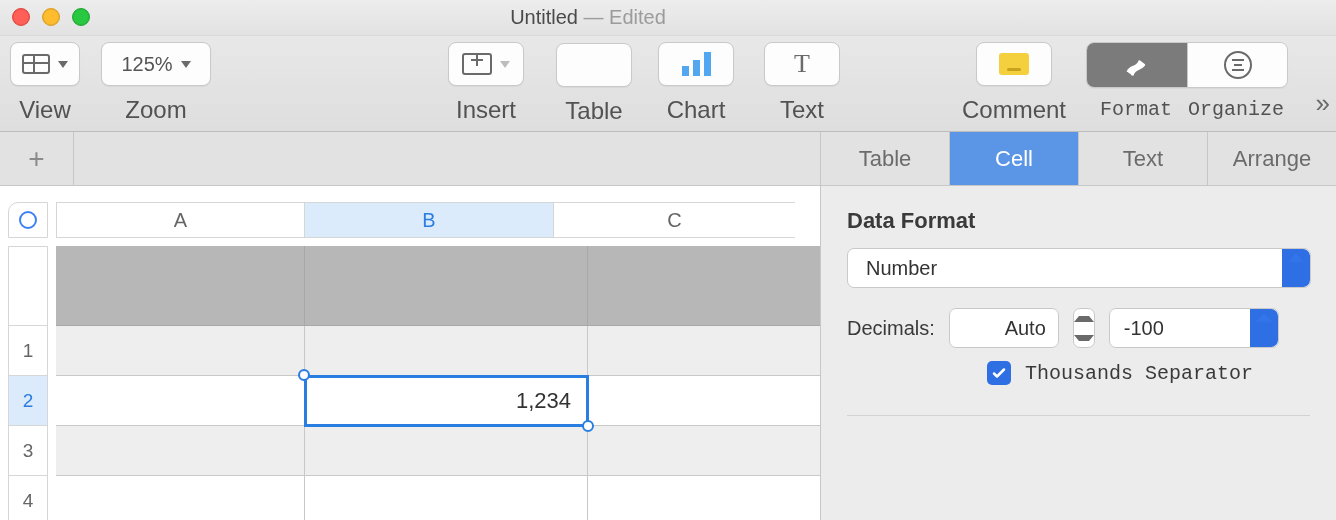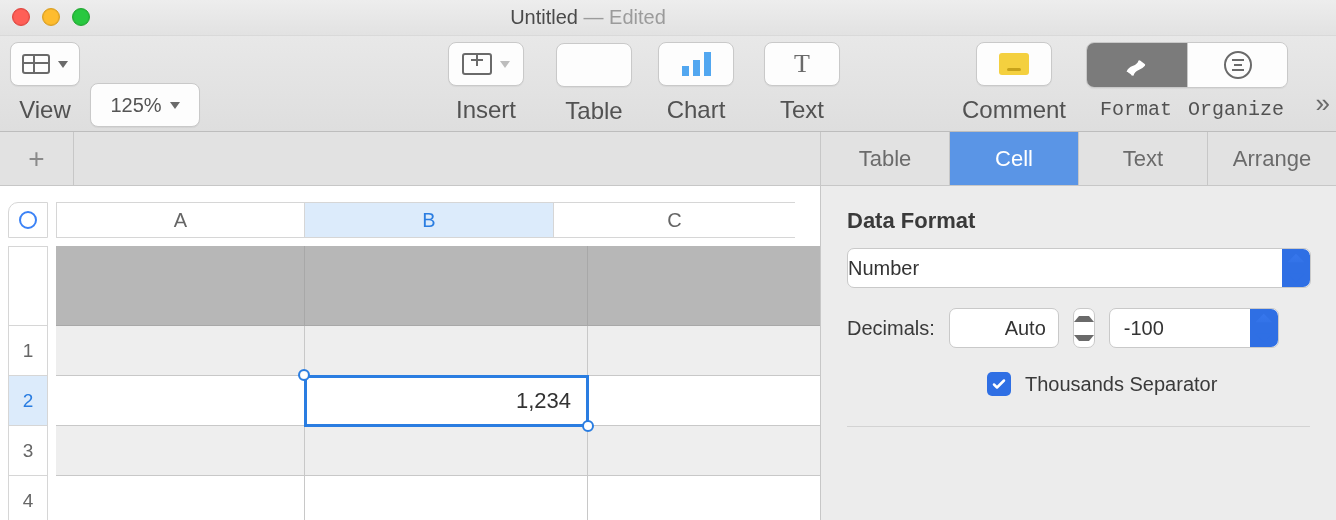--- a/index.html
+++ b/index.html
@@ -119,34 +119,34 @@
   .handle.br { right:-7px; bottom:-7px;}
 
   
   .inspector { position:absolute; left:820px; top:132px; width:516px; height:388px; background:#ececec; border-left:1px solid #c7c7c7;}
   .insp-tabs { display:flex; height:54px; border-bottom:1px solid #c7c7c7;}
   .itab { flex:1; display:flex;align-items:center;justify-content:center; font-size:22px; color:#6b6b6b; background:#e2e2e2; border-right:1px solid #c7c7c7;}
   .itab:last-child{border-right:none;}
   .itab.active { background:#5a95e6; color:#fff;}
   .insp-body { padding: 22px 26px; }
   .section-title { font-size:22px; font-weight:600; color:#3a3a3a; margin-bottom:14px;}
-  .select-wrap { position:relative; width:464px; height:40px; background:#fff; border:1px solid #c9c9c9; border-radius:7px; display:flex; align-items:center; padding-left:0; font-size:20px; color:#333;}
+  .select-wrap { position:relative; width:464px; height:40px; background:#fff; border:1px solid #c9c9c9; border-radius:7px; display:flex; align-items:center; padding-left:18px; font-size:20px; color:#333;}
   .stepper-end { position:absolute; right:0; top:0; width:28px; height:100%; background:#2f6fe4; border-top-right-radius:7px; border-bottom-right-radius:7px; display:flex; flex-direction:column;}
   .stepper-end:before, .stepper-end:after { content:""; flex:1; display:block;}
   .stepper-end:before { background:linear-gradient(#3a7af0,#2f6fe4); clip-path: polygon(50% 25%, 80% 70%, 20% 70%);}
   .stepper-end:after  { clip-path: polygon(20% 30%, 80% 30%, 50% 75%); background:#2f6fe4;}
   .row2 { display:flex; align-items:center; gap:14px; margin-top:20px;}
   .lbl { font-size:20px; color:#3a3a3a;}
   .numbox { width:110px; height:40px; border:1px solid #c9c9c9; border-radius:7px; background:#fff; display:flex; align-items:center; justify-content:flex-end; padding-right:12px; font-size:20px;}
   .vstepper { width:22px; height:40px; border:1px solid #c9c9c9; border-radius:7px; background:#fff; display:flex; flex-direction:column;}
   .vstepper span{flex:1; display:flex;align-items:center;justify-content:center;}
   .vtri-up{width:0;height:0;border-left:5px solid transparent;border-right:5px solid transparent;border-bottom:6px solid #6a6a6a;}
   .vtri-dn{width:0;height:0;border-left:5px solid transparent;border-right:5px solid transparent;border-top:6px solid #6a6a6a;}
   .negbox { position:relative; width:170px; height:40px; border:1px solid #c9c9c9; border-radius:7px; background:#fff; display:flex; align-items:center; padding-left:14px; font-size:20px;}
-  .row3 { display:flex; align-items:center; gap:14px; margin-top:24px; padding-left:140px;}
+  .row3 { display:flex; align-items:center; gap:14px; margin-top:13px; padding-left:140px;font-family:Liberation Mono, monospace;}
   .chk { width:24px;height:24px;border-radius:5px;background:#2f6fe4; display:flex;align-items:center;justify-content:center;}
   .chk svg{width:16px;height:16px;}
   .hr { border:none; border-top:1px solid #d3d3d3; margin:30px 0 0 0;}
 </style>
 </head>
 <body>
 
 <div class="titlebar">
   <div class="traffic">
     <div class="tl red"></div>
@@ -163,21 +163,21 @@
   <div class="tgroup" style="left:10px;">
     <div class="tbtn" style="width:70px;">
       <span class="icon">
           <span class="view-icon"></span>
         </span>
       <span class="chev"></span>
     </div>
     <div class="tlabel">View</div>
   </div>
 
-  <div class="tgroup" style="left:90px;margin-top:41px;">
+  <div class="tgroup" style="left:101px;">
     <div class="tbtn" style="width:110px;">
       <span>125%</span>
       <span class="chev"></span>
     </div>
     <div class="tlabel">Zoom</div>
   </div>
 
 
   <div class="tgroup" style="left:448px;">
     <div class="tbtn" style="width:76px;">

